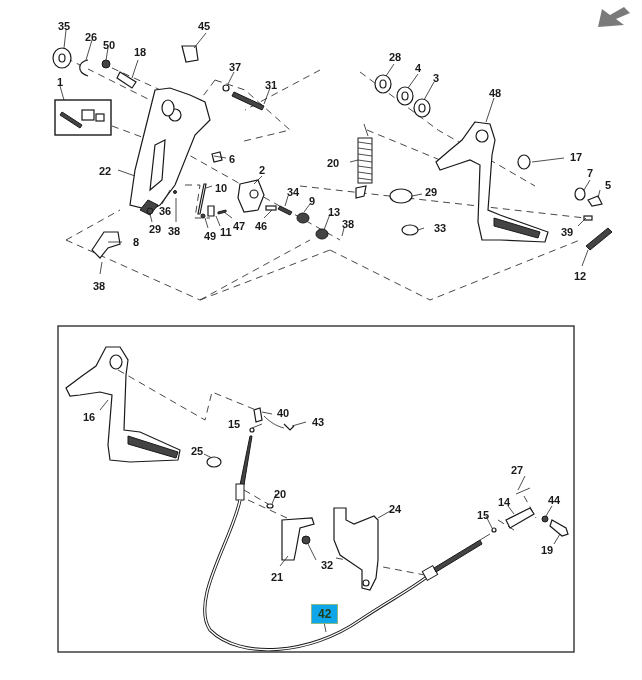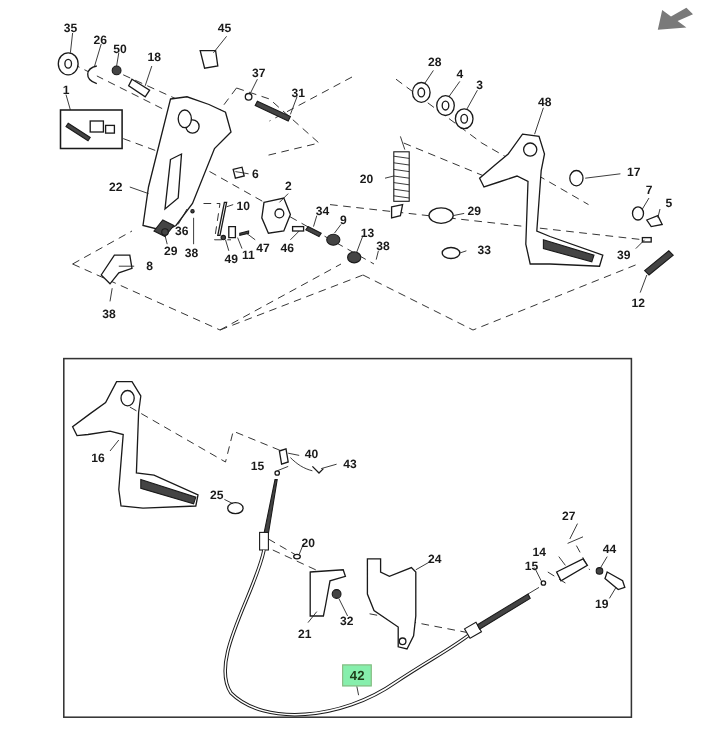--- a/index.html
+++ b/index.html
@@ -2,21 +2,21 @@
 <html><head>
 <meta charset="utf-8">
 <style>
   html, body { margin: 0; padding: 0; background: #ffffff; }
   body { width: 642px; height: 680px; position: relative; overflow: hidden;
          font-family: "Liberation Sans", sans-serif; }
   #diagram { position: absolute; left: 0; top: 0; width: 642px; height: 680px; }
   .callout { position: absolute; font-family: Liberation Sans, sans-serif;
              font-weight: bold; font-size: 11px; color: #1a1a1a; line-height: 12px;
              white-space: nowrap; cursor: pointer; }
-  .callout.highlight { background: #86efac; color: #1f3d1a; padding: 3px 6px;
+  .callout.highlight { background: #0ea5e9; color: #1f3d1a; padding: 3px 6px;
                        font-size: 12px; border: 1px solid #8bb883; }
   .nav-arrow { position: absolute; left: 596px; top: 5px; width: 34px; height: 24px; cursor: pointer; }
   .caption { position: absolute; left: 42px; top: 670px; font-size: 8px; color: #bbbbbb;
              letter-spacing: 0.5px; font-family: "Liberation Sans", sans-serif; }
   svg .part { fill: #ffffff; stroke: #1a1a1a; stroke-width: 1.2; }
   svg .part-dark { fill: #444; stroke: #1a1a1a; stroke-width: 1; }
   svg .dash { fill: none; stroke: #333; stroke-width: 0.9; stroke-dasharray: 7 5; }
   svg .leader { fill: none; stroke: #222; stroke-width: 0.8; }
   svg .cable { fill: none; stroke: #1a1a1a; stroke-width: 3.2; }
   svg .cable-in { fill: none; stroke: #ffffff; stroke-width: 1.4; }
@@ -210,22 +210,22 @@
 <div class="callout" style="left:574px;top:270px">12</div>
 <div class="callout" style="left:93px;top:280px">38</div>
 
 <div class="callout" style="left:83px;top:411px">16</div>
 <div class="callout" style="left:277px;top:407px">40</div>
 <div class="callout" style="left:228px;top:418px">15</div>
 <div class="callout" style="left:312px;top:416px">43</div>
 <div class="callout" style="left:191px;top:445px">25</div>
 <div class="callout" style="left:511px;top:464px">27</div>
 <div class="callout" style="left:274px;top:488px">20</div>
-<div class="callout" style="left:484px;top:496px">14</div>
+<div class="callout" style="left:498px;top:496px">14</div>
 <div class="callout" style="left:548px;top:494px">44</div>
 <div class="callout" style="left:389px;top:503px">24</div>
 <div class="callout" style="left:477px;top:509px">15</div>
 <div class="callout" style="left:271px;top:571px">21</div>
-<div class="callout" style="left:309px;top:559px">32</div>
+<div class="callout" style="left:321px;top:559px">32</div>
 <div class="callout" style="left:541px;top:544px">19</div>
 <div class="callout highlight" style="left:311px;top:604px">42</div>
 
 <div class="caption"></div>
 
 </body></html>

